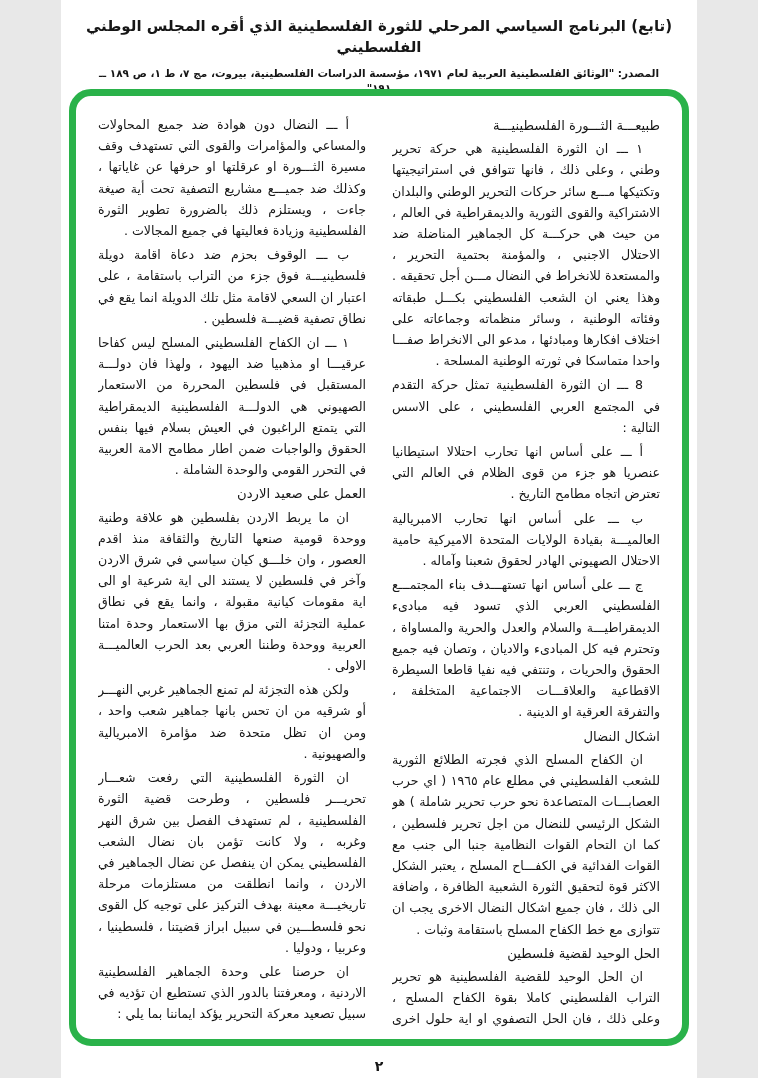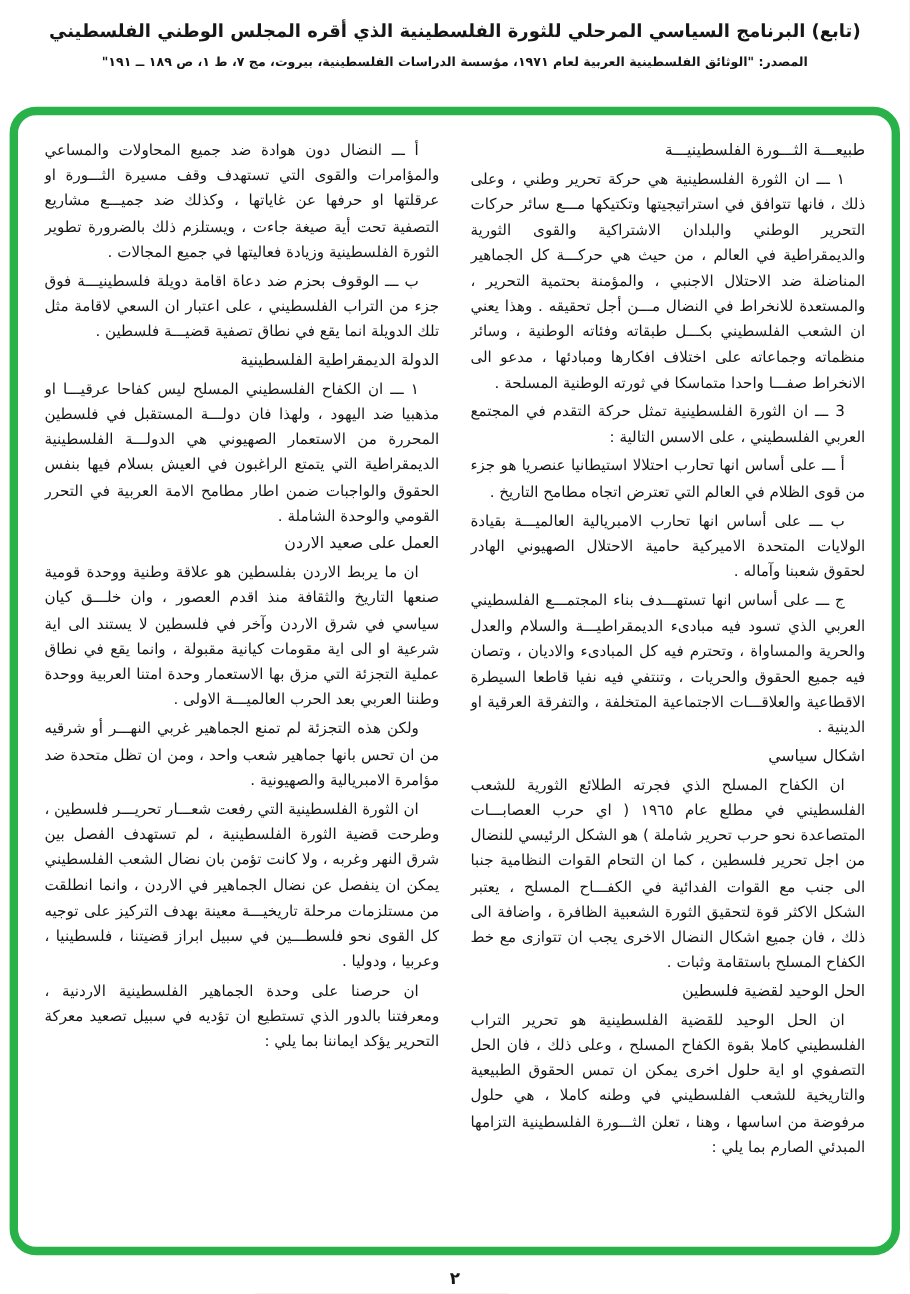--- a/index.html
+++ b/index.html
@@ -1,18 +1,18 @@
 <!DOCTYPE html>
 <html lang="ar"><head>
 <meta charset="utf-8">
 <style>
   html, body { margin: 0; padding: 0; background: #e8e8e8; }
   .page {
     position: relative;
-    width: 758px;
+    width: 636px;
     height: 1078px;
     margin: 0 auto;
     background: #ffffff;
     font-family: "DejaVu Sans", sans-serif;
     color: #161616;
     overflow: hidden;
   }
   
   .doc-header {
     direction: rtl;
@@ -88,34 +88,33 @@
     <div class="doc-title">(تابع) البرنامج السياسي المرحلي للثورة الفلسطينية الذي أقره المجلس الوطني الفلسطيني</div>
     <div class="doc-source">المصدر: "الوثائق الفلسطينية العربية لعام ١٩٧١، مؤسسة الدراسات الفلسطينية، بيروت، مج ٧، ط ١، ص ١٨٩ ــ ١٩١"</div>
   </div>
 
   <div class="content-frame" style="border-color: rgb(42, 178, 74);">
     <div class="columns">
 
       <div class="col">
         <div class="hd">طبيعـــة الثـــورة الفلسطينيـــة</div>
         <p class="para">١ ـــ ان الثورة الفلسطينية هي حركة تحرير وطني ، وعلى ذلك ، فانها تتوافق في استراتيجيتها وتكتيكها مـــع سائر حركات التحرير الوطني والبلدان الاشتراكية والقوى الثورية والديمقراطية في العالم ، من حيث هي حركـــة كل الجماهير المناضلة ضد الاحتلال الاجنبي ، والمؤمنة بحتمية التحرير ، والمستعدة للانخراط في النضال مـــن أجل تحقيقه . وهذا يعني ان الشعب الفلسطيني بكـــل طبقاته وفئاته الوطنية ، وسائر منظماته وجماعاته على اختلاف افكارها ومبادئها ، مدعو الى الانخراط صفـــا واحدا متماسكا في ثورته الوطنية المسلحة .</p>
-        <p class="para">3 ـــ ان الثورة الفلسطينية تمثل حركة التقدم في المجتمع العربي الفلسطيني ، على الاسس التالية :</p>
+        <p class="para">8 ـــ ان الثورة الفلسطينية تمثل حركة التقدم في المجتمع العربي الفلسطيني ، على الاسس التالية :</p>
         <p class="para">أ ـــ على أساس انها تحارب احتلالا استيطانيا عنصريا هو جزء من قوى الظلام في العالم التي تعترض اتجاه مطامح التاريخ .</p>
         <p class="para">ب ـــ على أساس انها تحارب الامبريالية العالميـــة بقيادة الولايات المتحدة الاميركية حامية الاحتلال الصهيوني الهادر لحقوق شعبنا وآماله .</p>
         <p class="para">ج ـــ على أساس انها تستهـــدف بناء المجتمـــع الفلسطيني العربي الذي تسود فيه مبادىء الديمقراطيـــة والسلام والعدل والحرية والمساواة ، وتحترم فيه كل المبادىء والاديان ، وتصان فيه جميع الحقوق والحريات ، وتنتفي فيه نفيا قاطعا السيطرة الاقطاعية والعلاقـــات الاجتماعية المتخلفة ، والتفرقة العرقية او الدينية .</p>
-        <div class="hd">اشكال سياسي</div>
+        <div class="hd">اشكال النضال</div>
         <p class="para">ان الكفاح المسلح الذي فجرته الطلائع الثورية للشعب الفلسطيني في مطلع عام ١٩٦٥ ( اي حرب العصابـــات المتصاعدة نحو حرب تحرير شاملة ) هو الشكل الرئيسي للنضال من اجل تحرير فلسطين ، كما ان التحام القوات النظامية جنبا الى جنب مع القوات الفدائية في الكفـــاح المسلح ، يعتبر الشكل الاكثر قوة لتحقيق الثورة الشعبية الظافرة ، واضافة الى ذلك ، فان جميع اشكال النضال الاخرى يجب ان تتوازى مع خط الكفاح المسلح باستقامة وثبات .</p>
         <div class="hd">الحل الوحيد لقضية فلسطين</div>
         <p class="para">ان الحل الوحيد للقضية الفلسطينية هو تحرير التراب الفلسطيني كاملا بقوة الكفاح المسلح ، وعلى ذلك ، فان الحل التصفوي او اية حلول اخرى يمكن ان تمس الحقوق الطبيعية والتاريخية للشعب الفلسطيني في وطنه كاملا ، هي حلول مرفوضة من اساسها ، وهنا ، تعلن الثـــورة الفلسطينية التزامها المبدئي الصارم بما يلي :</p>
       </div>
 
       <div class="col">
         <p class="para">أ ـــ النضال دون هوادة ضد جميع المحاولات والمساعي والمؤامرات والقوى التي تستهدف وقف مسيرة الثـــورة او عرقلتها او حرفها عن غاياتها ، وكذلك ضد جميـــع مشاريع التصفية تحت أية صيغة جاءت ، ويستلزم ذلك بالضرورة تطوير الثورة الفلسطينية وزيادة فعاليتها في جميع المجالات .</p>
-        <p class="para">ب ـــ الوقوف بحزم ضد دعاة اقامة دويلة فلسطينيـــة فوق جزء من التراب الفلسطيني ، على اعتبار ان السعي لاقامة مثل تلك الدويلة انما يقع في نطاق تصفية قضيـــة فلسطين .</p>
-        <div class="hd">الدولة الديمقراطية الفلسطينية</div>
+        <p class="para">ب ـــ الوقوف بحزم ضد دعاة اقامة دويلة فلسطينيـــة فوق جزء من التراب باستقامة ، على اعتبار ان السعي لاقامة مثل تلك الدويلة انما يقع في نطاق تصفية قضيـــة فلسطين .</p>
         <p class="para">١ ـــ ان الكفاح الفلسطيني المسلح ليس كفاحا عرقيـــا او مذهبيا ضد اليهود ، ولهذا فان دولـــة المستقبل في فلسطين المحررة من الاستعمار الصهيوني هي الدولـــة الفلسطينية الديمقراطية التي يتمتع الراغبون في العيش بسلام فيها بنفس الحقوق والواجبات ضمن اطار مطامح الامة العربية في التحرر القومي والوحدة الشاملة .</p>
         <div class="hd center">العمل على صعيد الاردن</div>
         <p class="para">ان ما يربط الاردن بفلسطين هو علاقة وطنية ووحدة قومية صنعها التاريخ والثقافة منذ اقدم العصور ، وان خلـــق كيان سياسي في شرق الاردن وآخر في فلسطين لا يستند الى اية شرعية او الى اية مقومات كيانية مقبولة ، وانما يقع في نطاق عملية التجزئة التي مزق بها الاستعمار وحدة امتنا العربية ووحدة وطننا العربي بعد الحرب العالميـــة الاولى .</p>
         <p class="para">ولكن هذه التجزئة لم تمنع الجماهير غربي النهـــر أو شرقيه من ان تحس بانها جماهير شعب واحد ، ومن ان تظل متحدة ضد مؤامرة الامبريالية والصهيونية .</p>
         <p class="para">ان الثورة الفلسطينية التي رفعت شعـــار تحريـــر فلسطين ، وطرحت قضية الثورة الفلسطينية ، لم تستهدف الفصل بين شرق النهر وغربه ، ولا كانت تؤمن بان نضال الشعب الفلسطيني يمكن ان ينفصل عن نضال الجماهير في الاردن ، وانما انطلقت من مستلزمات مرحلة تاريخيـــة معينة بهدف التركيز على توجيه كل القوى نحو فلسطـــين في سبيل ابراز قضيتنا ، فلسطينيا ، وعربيا ، ودوليا .</p>
         <p class="para">ان حرصنا على وحدة الجماهير الفلسطينية الاردنية ، ومعرفتنا بالدور الذي تستطيع ان تؤديه في سبيل تصعيد معركة التحرير يؤكد ايماننا بما يلي :</p>
       </div>
 
     </div>
   </div>

